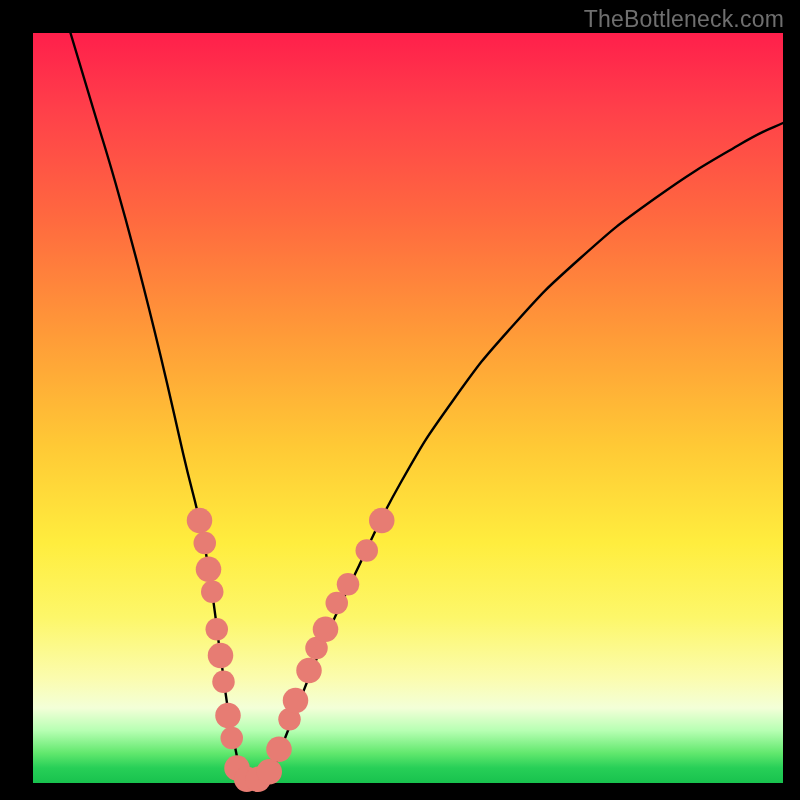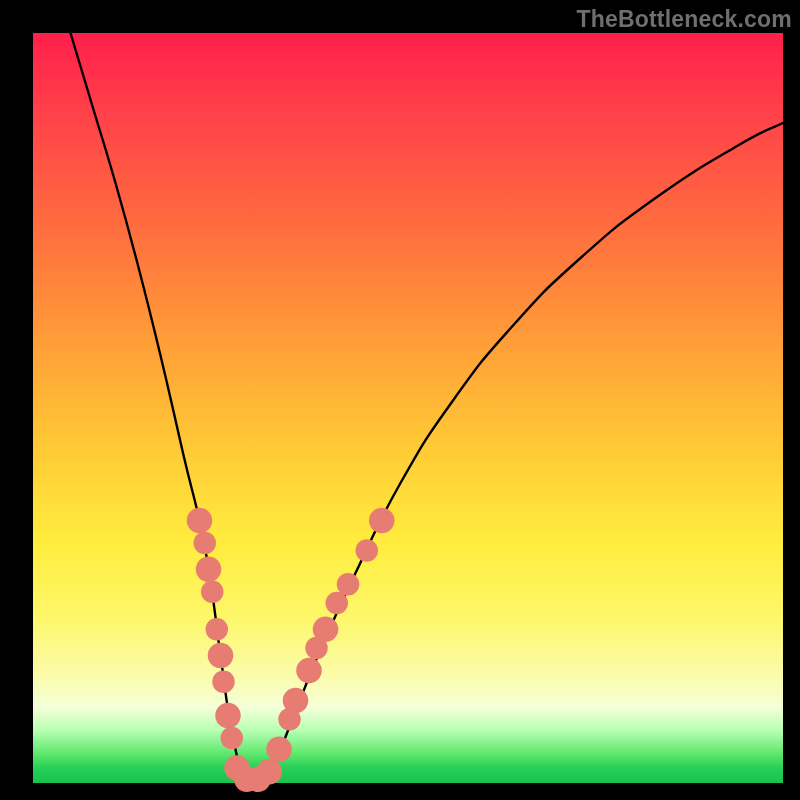--- a/index.html
+++ b/index.html
@@ -39,25 +39,25 @@
       #f3ffd8 90%,
       #b7ffb3 93%,
       #62e86e 96%,
       #27cf57 98%,
       #18c24e 100%
     );
   }
   .watermark {
     position: absolute;
     top: 6px;
-    right: 8px;
+    right: 16px;
     color: #6f6f6f;
     font-size: 23px;
     letter-spacing: 0.2px;
-    font-weight: 700;
+    font-weight: 400;
     user-select: none;
   }
   svg.curve {
     position: absolute;
     left: 0;
     top: 0;
     width: 750px;
     height: 750px;
     overflow: visible;
   }

